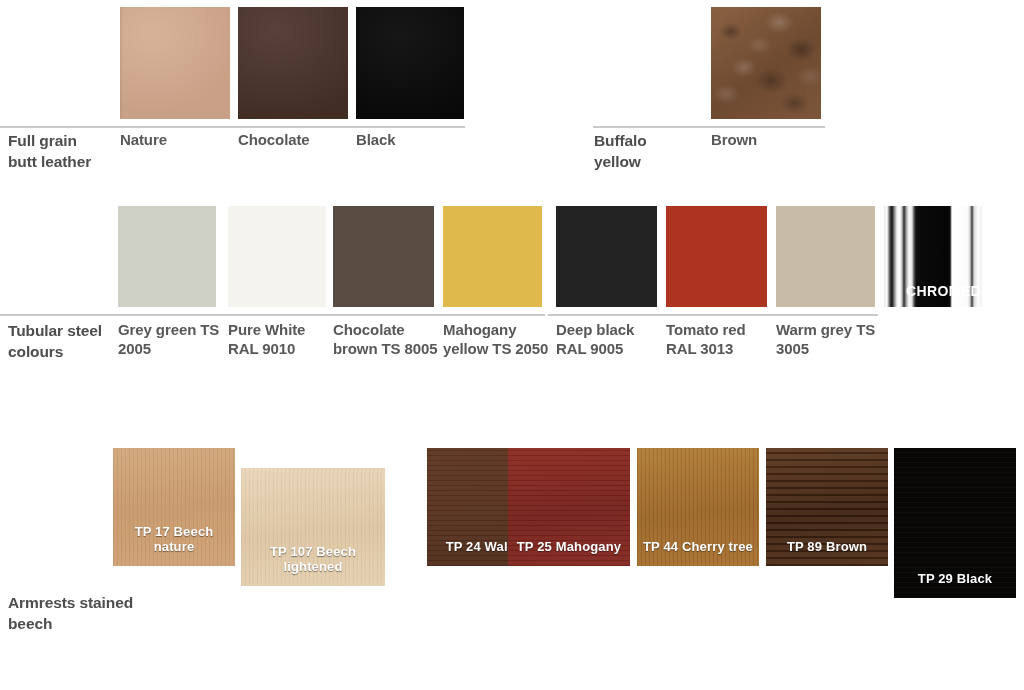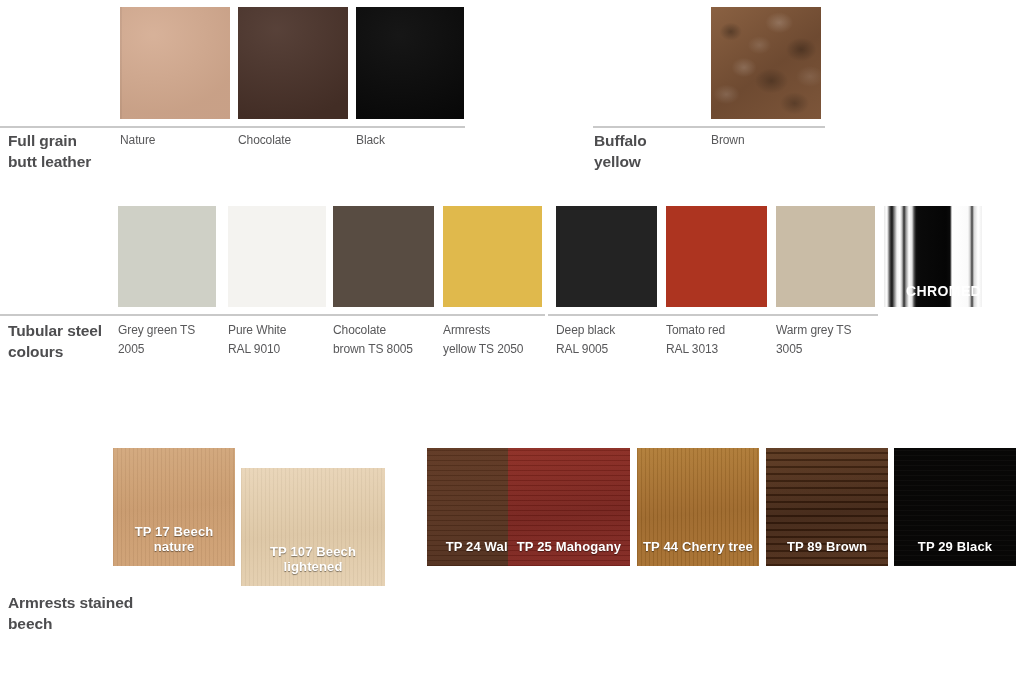--- a/index.html
+++ b/index.html
@@ -33,24 +33,25 @@
   .cat-label {
     position: absolute;
     font-weight: bold;
     font-size: 15.5px;
     line-height: 21px;
     color: #4d4d4f;
     letter-spacing: -0.1px;
   }
   .swatch-label {
     position: absolute;
-    font-size: 12px;
+    font-size: 15px;
     line-height: 18.5px;
     color: #58585a;
     letter-spacing: -0.1px;
+    font-weight: bold;
   }
 
   
   .wood-caption {
     position: absolute;
     left: 0;
     right: 0;
     bottom: 12px;
     text-align: center;
     color: #ffffff;
@@ -158,21 +159,21 @@
 </div>
 <div class="swatch-label" style="left:228px; top:321px; width:105px;">
   <span>Pure White</span><br>
   <span>RAL 9010</span>
 </div>
 <div class="swatch-label" style="left:333px; top:321px; width:112px;">
   <span>Chocolate</span><br>
   <span>brown TS 8005</span>
 </div>
 <div class="swatch-label" style="left:443px; top:321px; width:112px;">
-  <span>Armrests</span><br>
+  <span>Mahogany</span><br>
   <span>yellow TS 2050</span>
 </div>
 <div class="swatch-label" style="left:556px; top:321px; width:108px;">
   <span>Deep black</span><br>
   <span>RAL 9005</span>
 </div>
 <div class="swatch-label" style="left:666px; top:321px; width:108px;">
   <span>Tomato red</span><br>
   <span>RAL 3013</span>
 </div>
@@ -216,21 +217,21 @@
   <span class="wood-caption">TP 44 Cherry tree</span>
 </div>
 
 <div class="swatch" style="left:766px; top:448px; width:122px; height:118px;
             background:
               repeating-linear-gradient(0deg, rgba(0,0,0,.22) 0 2px, rgba(255,255,255,.06) 2px 7px),
               linear-gradient(175deg, #5a351b 0%, #3d200f 55%, #4f2c16 100%);">
   <span class="wood-caption">TP 89 Brown</span>
 </div>
 
-<div class="swatch" style="left:894px; top:448px; width:122px; height:118px;
+<div class="swatch" style="left:894px; top:448px; width:122px; height:150px;
             background:
               repeating-linear-gradient(0deg, rgba(255,255,255,.018) 0 1px, rgba(0,0,0,.2) 1px 5px),
               #0a0908;">
   <span class="wood-caption dark">TP 29 Black</span>
 </div>
 
 <div class="cat-label" style="left:8px; top:592px; width:220px;">
   <span>Armrests stained</span><br>
   <span>beech</span>
 </div>

